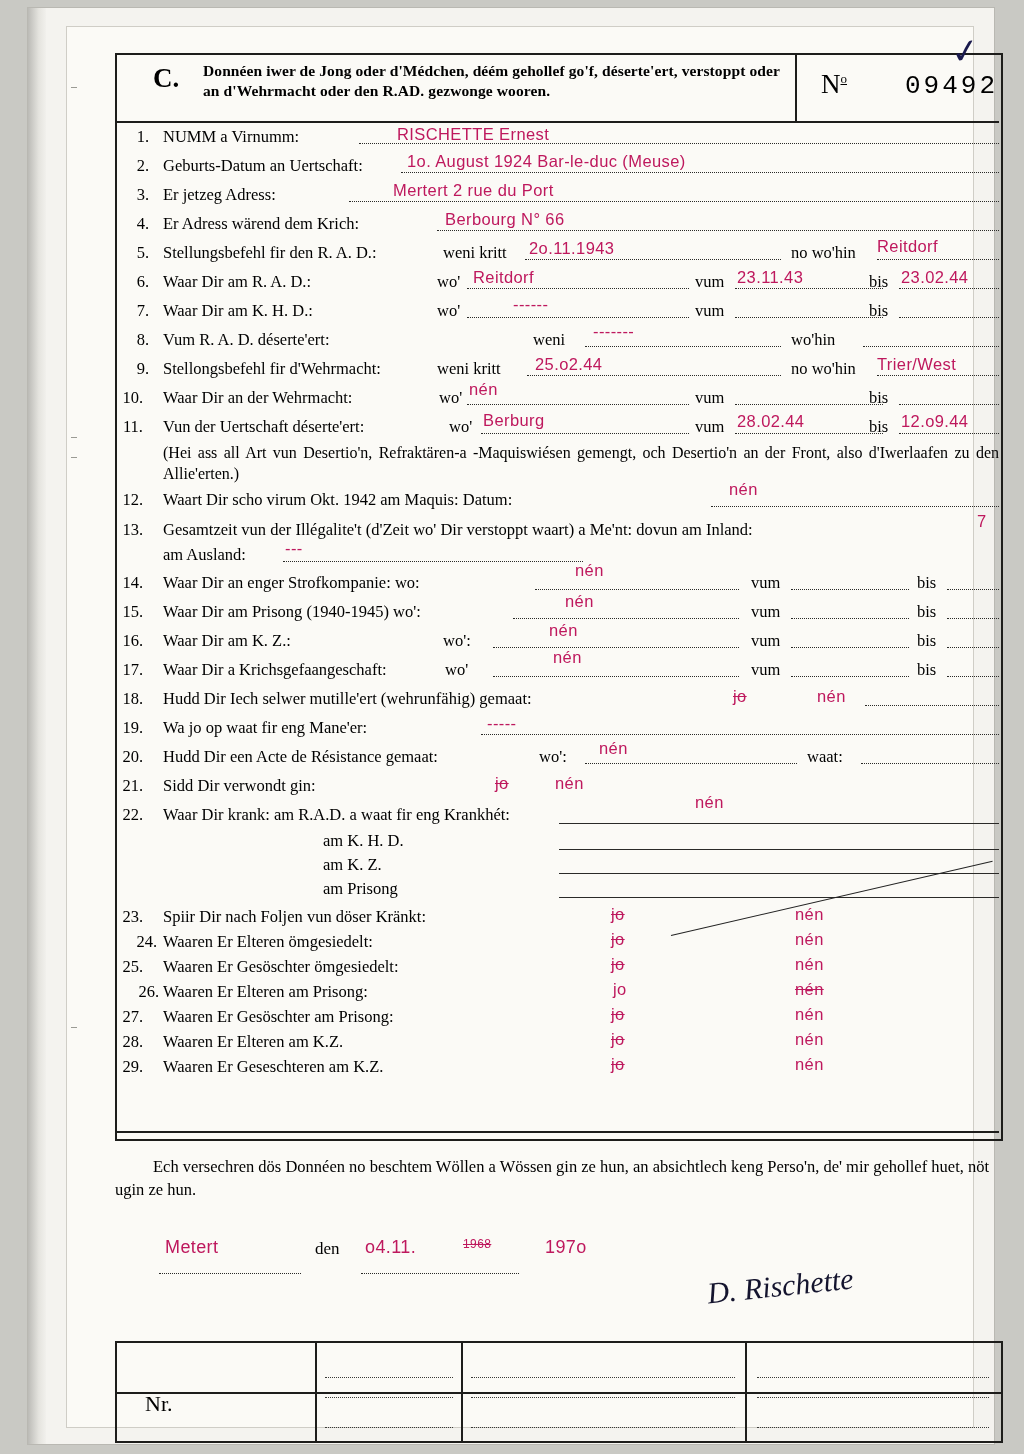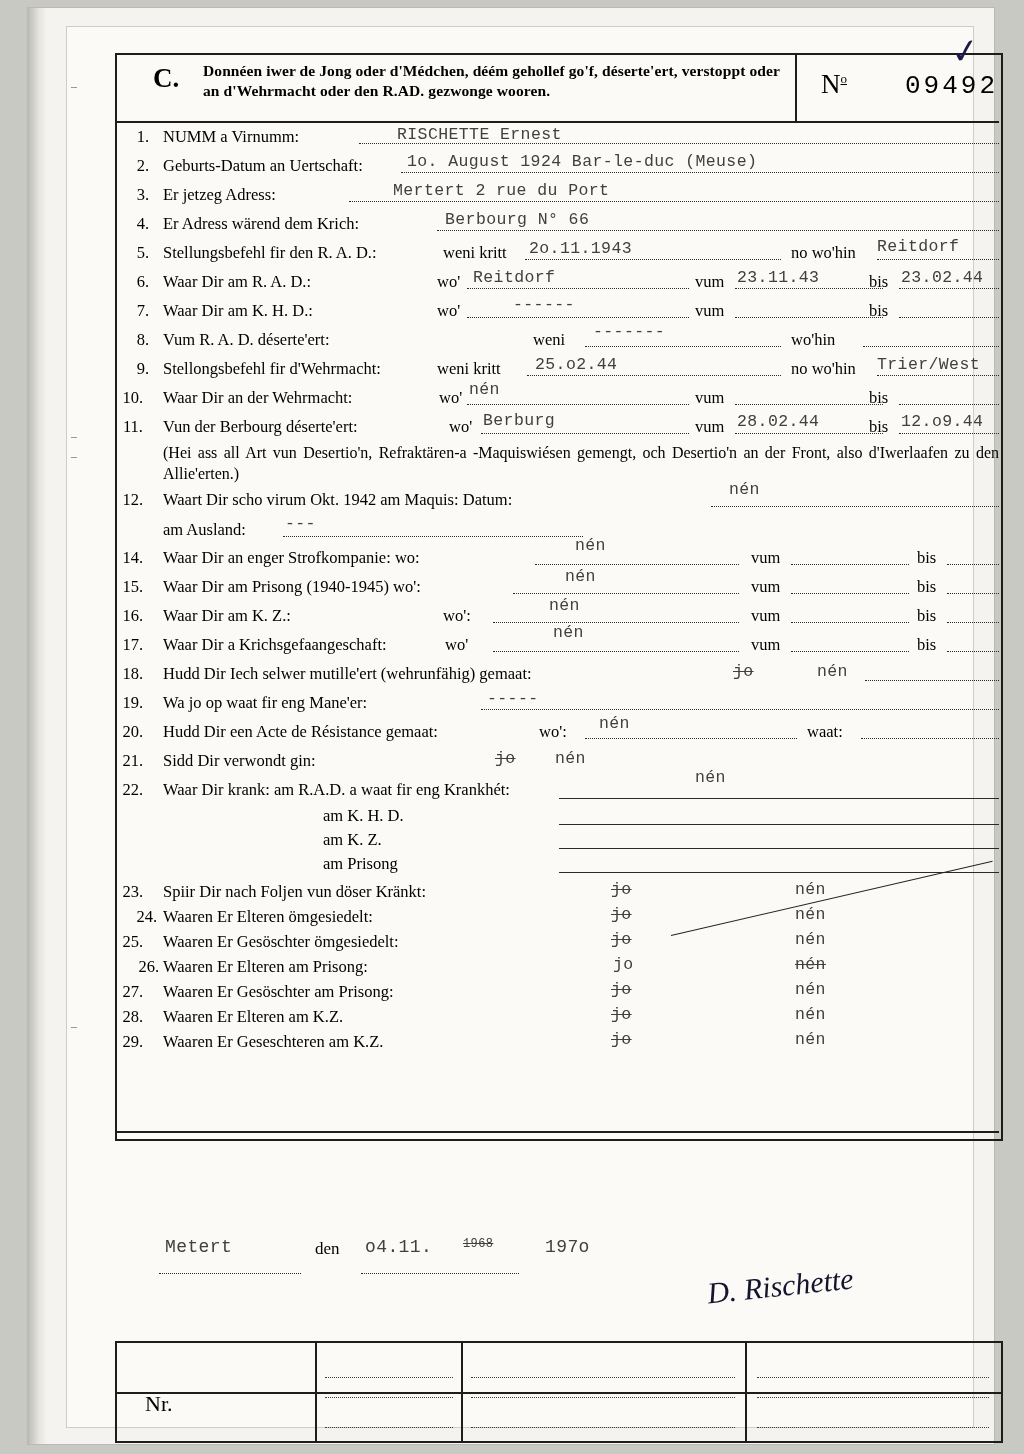--- a/index.html
+++ b/index.html
@@ -38,21 +38,21 @@
   .hdr .nonum{position:absolute;left:790px;top:18px;font-size:26px;letter-spacing:3px;font-family:"Liberation Mono",monospace;}
   .checkmark{position:absolute;left:884px;top:4px;font-size:34px;font-family:"Liberation Serif",serif;color:#1a1a4d;transform:rotate(-8deg);}
 
   
   .items{position:absolute;left:48px;top:98px;width:884px;}
   .row{position:relative;font-size:16.5px;line-height:23px;height:27px;white-space:nowrap;}
   .num{position:absolute;text-align:right;width:26px;}
   .lbl{position:absolute;}
   .dots{position:absolute;border-bottom:1.6px dotted #2a2a28;height:16px;}
   .line{position:absolute;border-bottom:1.2px solid #2a2a28;height:16px;}
-  .hw{position:absolute;font-family:Liberation Mono, monospace;font-size:16.5px;color:#404040;letter-spacing:.4px;}
+  .hw{position:absolute;font-family:Liberation Sans, sans-serif;font-size:16.5px;color:#be185d;letter-spacing:.4px;}
   .strike{text-decoration:line-through;}
   .note{position:absolute;font-size:16px;line-height:21px;}
   .decl{position:absolute;left:48px;top:1128px;width:884px;font-size:16.5px;line-height:23px;}
   .decl p{margin:0;text-indent:38px;}
   .signblock{position:absolute;left:48px;top:1212px;width:884px;font-size:17px;}
   .sig{position:absolute;left:640px;top:1242px;font-family:"Liberation Serif",serif;font-size:30px;font-style:italic;transform:rotate(-6deg);color:#14142e;}
   .footer{position:absolute;left:48px;top:1314px;width:884px;height:98px;border:2px solid #1d1d1b;}
   .footer .nr{position:absolute;left:28px;top:48px;font-size:22px;}
   .fcol{position:absolute;top:0;width:2px;height:98px;background:#1d1d1b;}
   .frow{position:absolute;left:0;top:49px;width:884px;height:2px;background:#1d1d1b;}
@@ -172,21 +172,21 @@
         <span class="dots" style="left:352px;top:2px;width:222px"></span>
         <span class="hw" style="left:354px;top:-8px">nén</span>
         <span class="lbl" style="left:580px">vum</span>
         <span class="dots" style="left:620px;top:2px;width:148px"></span>
         <span class="lbl" style="left:754px">bis</span>
         <span class="dots" style="left:784px;top:2px;width:100px"></span>
       </div>
 
       <div class="row" style="height:27px">
         <span class="num" style="left:2px">11.</span>
-        <span class="lbl" style="left:48px">Vun der Berbourg déserte'ert:</span>
+        <span class="lbl" style="left:48px">Vun der Uertschaft déserte'ert:</span>
         <span class="lbl" style="left:334px">wo'</span>
         <span class="dots" style="left:366px;top:2px;width:208px"></span>
         <span class="hw" style="left:368px;top:-6px">Berburg</span>
         <span class="lbl" style="left:580px">vum</span>
         <span class="dots" style="left:620px;top:2px;width:148px"></span>
         <span class="hw" style="left:622px;top:-5px">28.02.44</span>
         <span class="lbl" style="left:754px">bis</span>
         <span class="dots" style="left:784px;top:2px;width:100px"></span>
         <span class="hw" style="left:786px;top:-5px">12.o9.44</span>
       </div>
@@ -195,20 +195,25 @@
         <div class="note" style="left:48px;top:0;width:836px;white-space:normal;text-align:justify">(Hei ass all Art vun Desertio'n, Refraktären-a -Maquiswiésen gemengt, och Desertio'n an der Front, also d'Iwerlaafen zu den Allie'erten.)</div>
       </div>
 
       <div class="row" style="height:30px">
         <span class="num" style="left:2px">12.</span>
         <span class="lbl" style="left:48px">Waart Dir scho virum Okt. 1942 am Maquis: Datum:</span>
         <span class="dots" style="left:596px;top:2px;width:288px"></span>
         <span class="hw" style="left:614px;top:-10px">nén</span>
       </div>
 
+      <div class="row" style="height:25px">
+        <span class="num" style="left:2px">13.</span>
+        <span class="lbl" style="left:48px">Gesamtzeit vun der Illégalite't (d'Zeit wo' Dir verstoppt waart) a Me'nt: dovun am Inland:</span>
+        <span class="hw" style="left:862px;top:-8px">7</span>
+      </div>
       <div class="row" style="height:28px">
         <span class="lbl" style="left:48px">am Ausland:</span>
         <span class="hw" style="left:170px;top:-6px">---</span>
         <span class="dots" style="left:168px;top:2px;width:300px"></span>
       </div>
 
       <div class="row" style="height:29px">
         <span class="num" style="left:2px">14.</span>
         <span class="lbl" style="left:48px">Waar Dir an enger Strofkompanie: wo:</span>
         <span class="dots" style="left:420px;top:2px;width:204px"></span>
@@ -347,20 +352,23 @@
         <span class="hw strike" style="left:496px;top:-2px">jo</span>
         <span class="hw" style="left:680px;top:-2px">nén</span>
       </div>
 
     </div>
 
     <div class="slash" style="left:604px;top:908px;width:330px;transform:rotate(-13deg)"></div>
 
     <div style="position:absolute;left:48px;top:1104px;width:884px;height:2px;background:#1d1d1b"></div>
 
+    <div class="decl">
+      <p>Ech versechren dös Donnéen no beschtem Wöllen a Wössen gin ze hun, an absichtlech keng Perso'n, de' mir gehollef huet, nöt ugin ze hun.</p>
+    </div>
 
     <div class="signblock">
       <span class="dots" style="left:44px;top:18px;width:142px"></span>
       <span class="hw" style="left:50px;top:-2px;font-size:18px">Metert</span>
       <span class="lbl" style="left:200px;top:0">den</span>
       <span class="dots" style="left:246px;top:18px;width:158px"></span>
       <span class="hw" style="left:250px;top:-2px;font-size:18px">o4.11.</span>
       <span class="hw strike" style="left:348px;top:-2px;font-size:12px">1968</span>
       <span class="hw" style="left:430px;top:-2px;font-size:18px">197o</span>
     </div>

